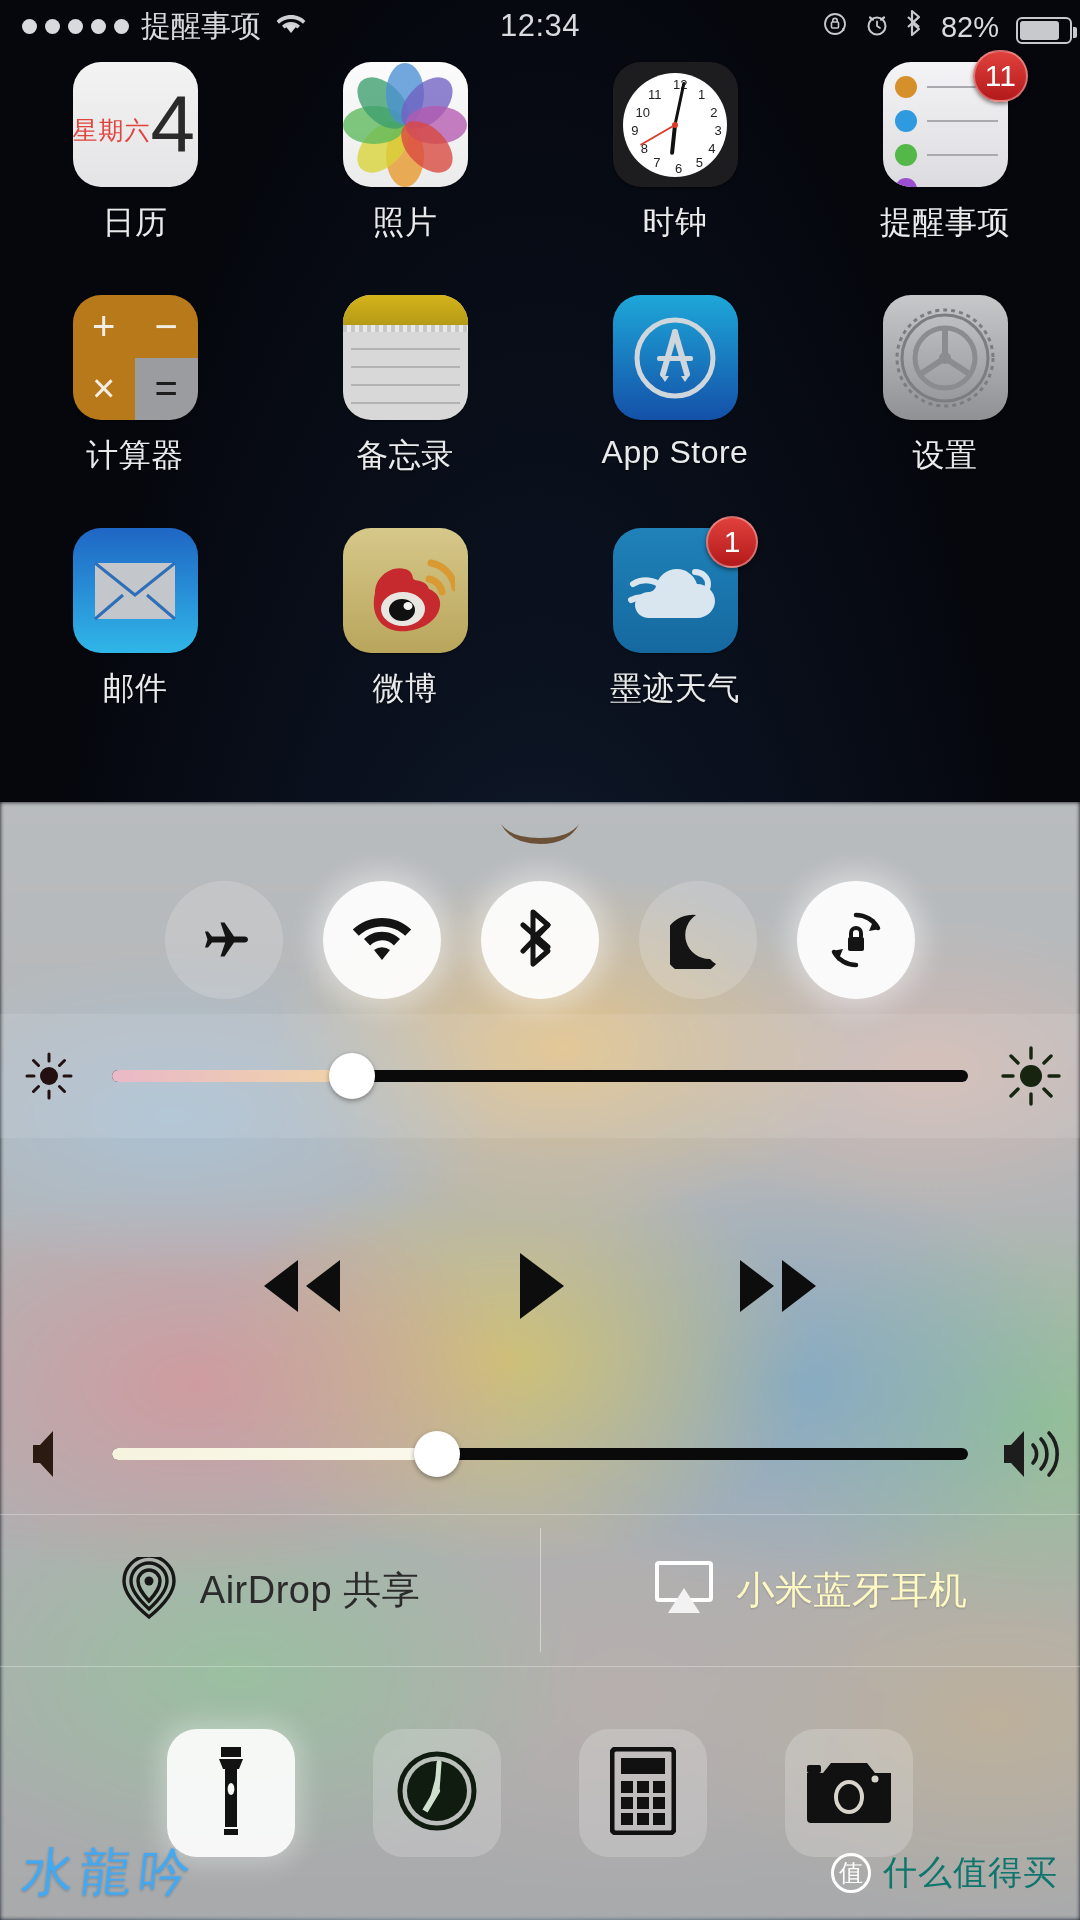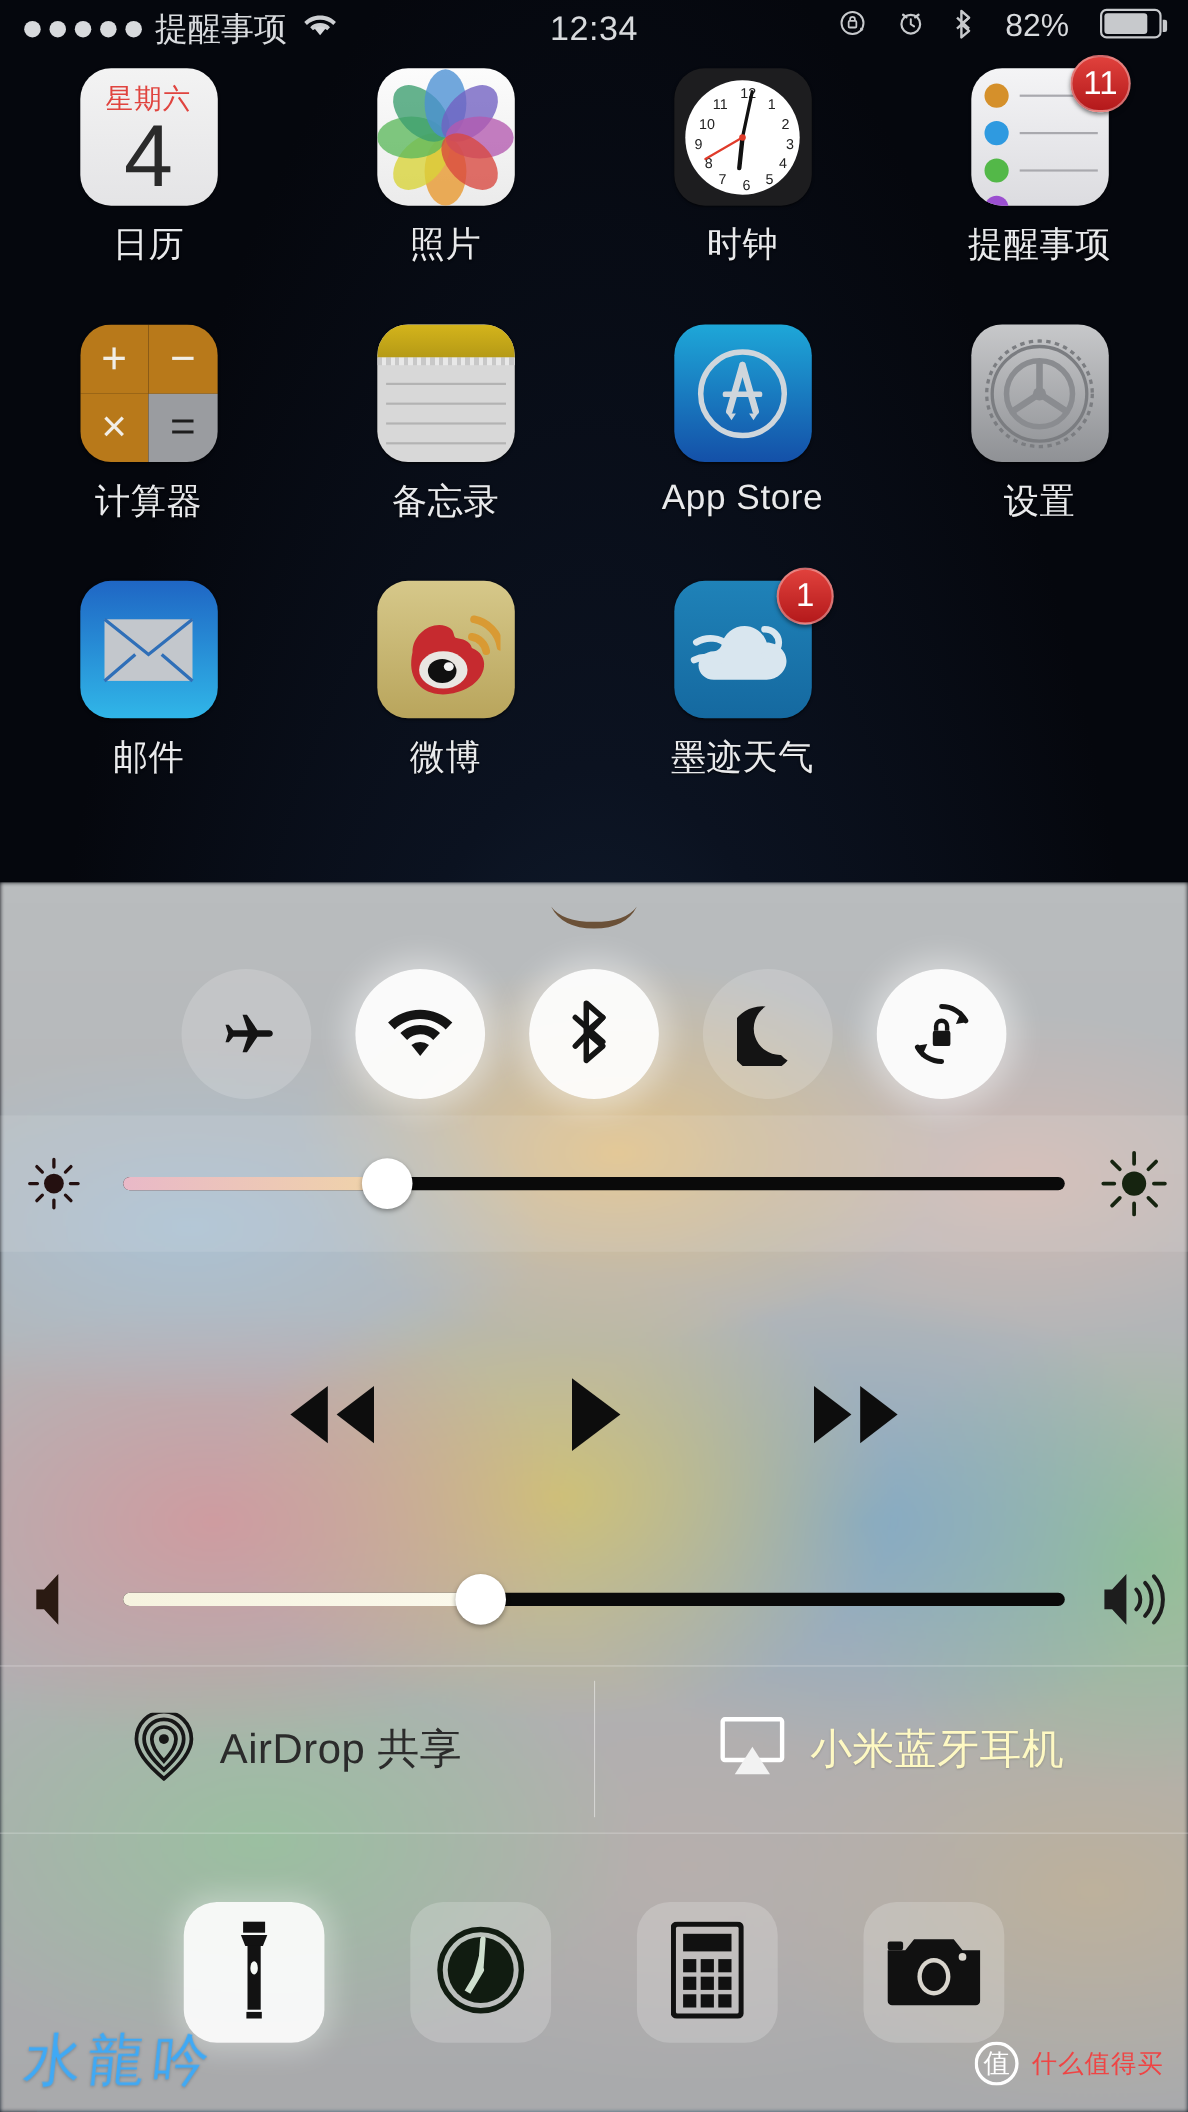--- a/index.html
+++ b/index.html
@@ -42,21 +42,21 @@
   #statusbar {
     position:absolute; top:0; left:0; width:1080px; height:52px;
     display:flex; align-items:center; color:#d8dadd; font-size:29px; z-index:30;
   }
   .sb-left { display:flex; align-items:center; gap:8px; padding-left:22px; width:390px; }
   .dots { display:flex; gap:8px; align-items:center; }
   .dot { width:15px; height:15px; border-radius:50%; background:#d8dadd; }
   .carrier { font-size:30px; letter-spacing:0; color:#d8dadd; margin-left:4px; }
   .sb-center { flex:1; display:flex; justify-content:center; }
   .sb-time { font-size:31px; color:#d8dadd; letter-spacing:0.5px; }
-  .sb-right { width:390px; display:flex; align-items:flex-start; justify-content:flex-end; gap:28px; padding-right:24px; }
+  .sb-right { width:390px; display:flex; align-items:flex-end; justify-content:flex-end; gap:17px; padding-right:8px; }
   .pct { font-size:29px; color:#d8dadd; }
   .battery {
     width:56px; height:27px; border:2px solid #c7c9cc; border-radius:6px;
     position:relative; padding:2px;
   }
   .battery:after{ content:""; position:absolute; right:-7px; top:8px; width:4px; height:11px; background:#c7c9cc; border-radius:0 2px 2px 0;}
   .battery i{ display:block; height:100%; width:82%; background:#c7c9cc; border-radius:3px; }
 
   
   #appgrid { position:absolute; top:62px; left:0; width:1080px; z-index:20; }
@@ -76,21 +76,21 @@
   .badge {
     position:absolute; top:-12px; right:52px;
     min-width:52px; height:52px; border-radius:26px;
     background:linear-gradient(#e0413c,#b4191b);
     border:2px solid rgba(255,255,255,0.35);
     color:#fff; font-size:30px; display:flex; align-items:center; justify-content:center;
     box-shadow:0 2px 4px rgba(0,0,0,0.5); padding:0 10px; z-index:5;
   }
 
   
-  .ic-cal { background:linear-gradient(#f3f3f3,#e4e4e6); display:flex; flex-direction:column; align-items:center; }
+  .ic-cal { background:linear-gradient(#f3f3f3,#e4e4e6); display:flex; flex-direction:row; align-items:center; }
   .ic-cal .cday { margin-top:11px; font-size:25px; color:#e0443f; letter-spacing:1px; }
   .ic-cal .cnum { font-size:80px; color:#2a2a2a; font-weight:200; line-height:0.95; margin-top:-2px; }
 
   
   .ic-photo { background:linear-gradient(#fcfcfc,#ebebeb); }
   .ic-photo .pet { position:absolute; left:50%; top:50%; width:38px; height:62px; border-radius:50%; opacity:0.78; transform-origin:50% 0%; }
 
   
   .ic-clock { background:#1d1d1f; display:flex; align-items:center; justify-content:center; }
   .ic-clock .face { width:104px; height:104px; border-radius:50%; background:#fff; position:relative; }
@@ -230,21 +230,21 @@
   }
   #wm-right {
     position:absolute; right:22px; bottom:24px; z-index:60;
     display:flex; align-items:center; gap:12px;
   }
   #wm-right .zlogo {
     width:40px; height:40px; border-radius:50%; border:3px solid #fff;
     display:flex; align-items:center; justify-content:center;
     font-size:24px; color:#fff; font-family:"DejaVu Serif",serif;
   }
-  #wm-right .ztext { font-size:23px; color:#ef4444; letter-spacing:1px; }
+  #wm-right .ztext { font-size:34px; color:#0f766e; letter-spacing:1px; }
 </style>
 </head>
 <body>
 
 <div id="screen">
 
   <div class="wallpaper">
     <div class="earth"></div>
   </div>
 

